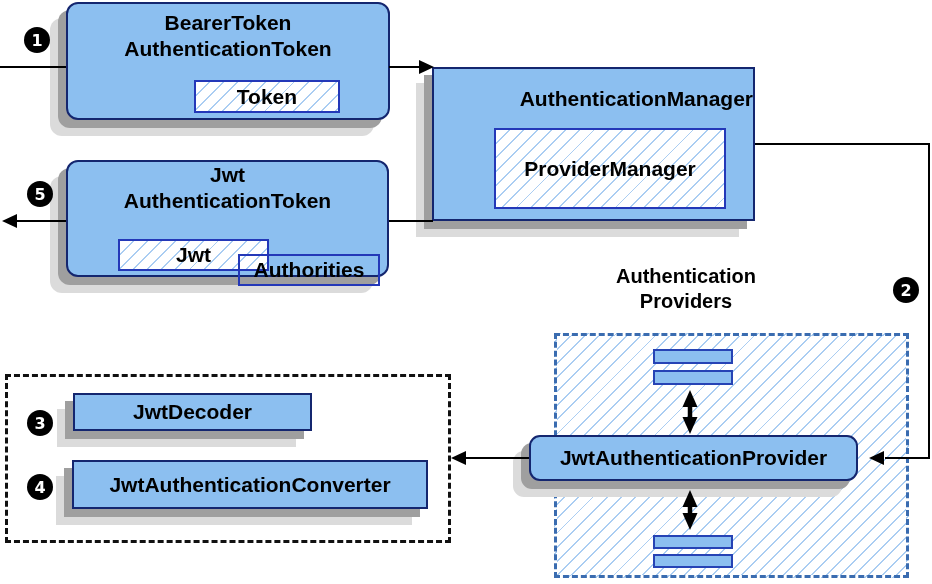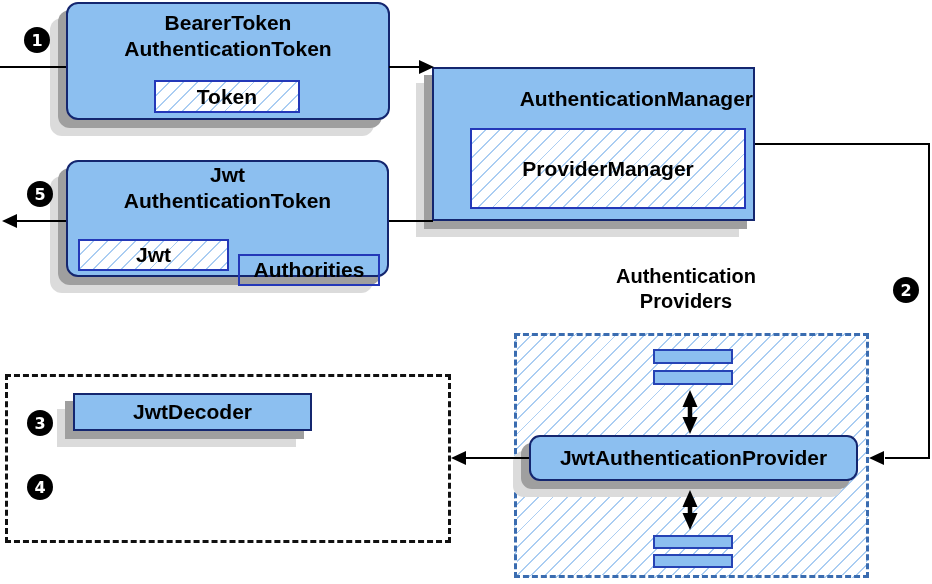--- a/index.html
+++ b/index.html
@@ -16,38 +16,39 @@
   }
   .shadowed { box-shadow:-8px 8px 0 0 #9f9f9f, -16px 16px 0 0 #dbdbdb; }
   .rounded  { border-radius:12px; }
   .centered { display:flex; align-items:center; justify-content:center; text-align:center; }
 
   .hatch {
     background-color:#ffffff;
     background-image:repeating-linear-gradient(135deg,
       rgba(0,0,0,0) 0px, rgba(0,0,0,0) 8.6px,
       #aacdf2 8.6px, #aacdf2 10px);
+    margin-left:40px;
   }
   .chip {
     position:absolute; border:2px solid #2438b8;
     font-weight:bold; font-size:21px; color:#000;
   }
   .mini {
     position:absolute; width:80px; height:15px;
     background:#8cbff0; border:2px solid #2643b5;
   }
   .title1, .title2 { line-height:26px; font-size:21px; text-align:center; width:100%; }
 
   
   #bearer-box  { left:66px;  top:2px;   width:324px; height:118px; padding-top:6px; }
   #bearer-chip { left:86px;  top:76px;  width:146px; height:33px; }
 
   #manager-box   { left:432px; top:67px;  width:323px; height:154px; padding-top:18px; }
   #manager-title { font-size:21px; text-align:right; width:100%;padding-left:48px; }
-  #manager-chip  { left:36px;  top:59px;  width:276px; height:81px; font-size:21px;text-align:center; }
+  #manager-chip  { left:20px;  top:59px;  width:232px; height:81px; font-size:21px;text-align:center; }
 
   #jwt-box        { left:66px;  top:160px; width:323px; height:117px; }
   #jwt-chip       { left:10px;  top:77px;  width:151px; height:32px; }
   #authorities-chip { left:170px; top:92px; width:142px; height:32px; }
 
   #providers-dashed {
     position:absolute; left:514px; top:333px; width:355px; height:245px;
     border:3px dashed #3a6cb0;
   }
   #black-dashed {
@@ -120,20 +121,21 @@
   </div>
 
   <div id="mini-1" class="mini"></div>
   <div id="mini-2" class="mini"></div>
   <div id="mini-3" class="mini"></div>
   <div id="mini-4" class="mini"></div>
 
   <div id="provider-box" class="bluebox shadowed centered">JwtAuthenticationProvider</div>
 
   <div id="decoder-box" class="bluebox shadowed centered">JwtDecoder</div>
+  <div id="converter-box" class="bluebox shadowed centered">JwtAuthenticationConverter</div>
 
   <div id="badge-1" class="badge">1</div>
   <div id="badge-2" class="badge">2</div>
   <div id="badge-3" class="badge">3</div>
   <div id="badge-4" class="badge">4</div>
   <div id="badge-5" class="badge">5</div>
 
   <svg id="connectors" viewBox="0 0 932 584" xmlns="http://www.w3.org/2000/svg">
     <g>
       <line x1="0" y1="67" x2="66" y2="67"></line>

